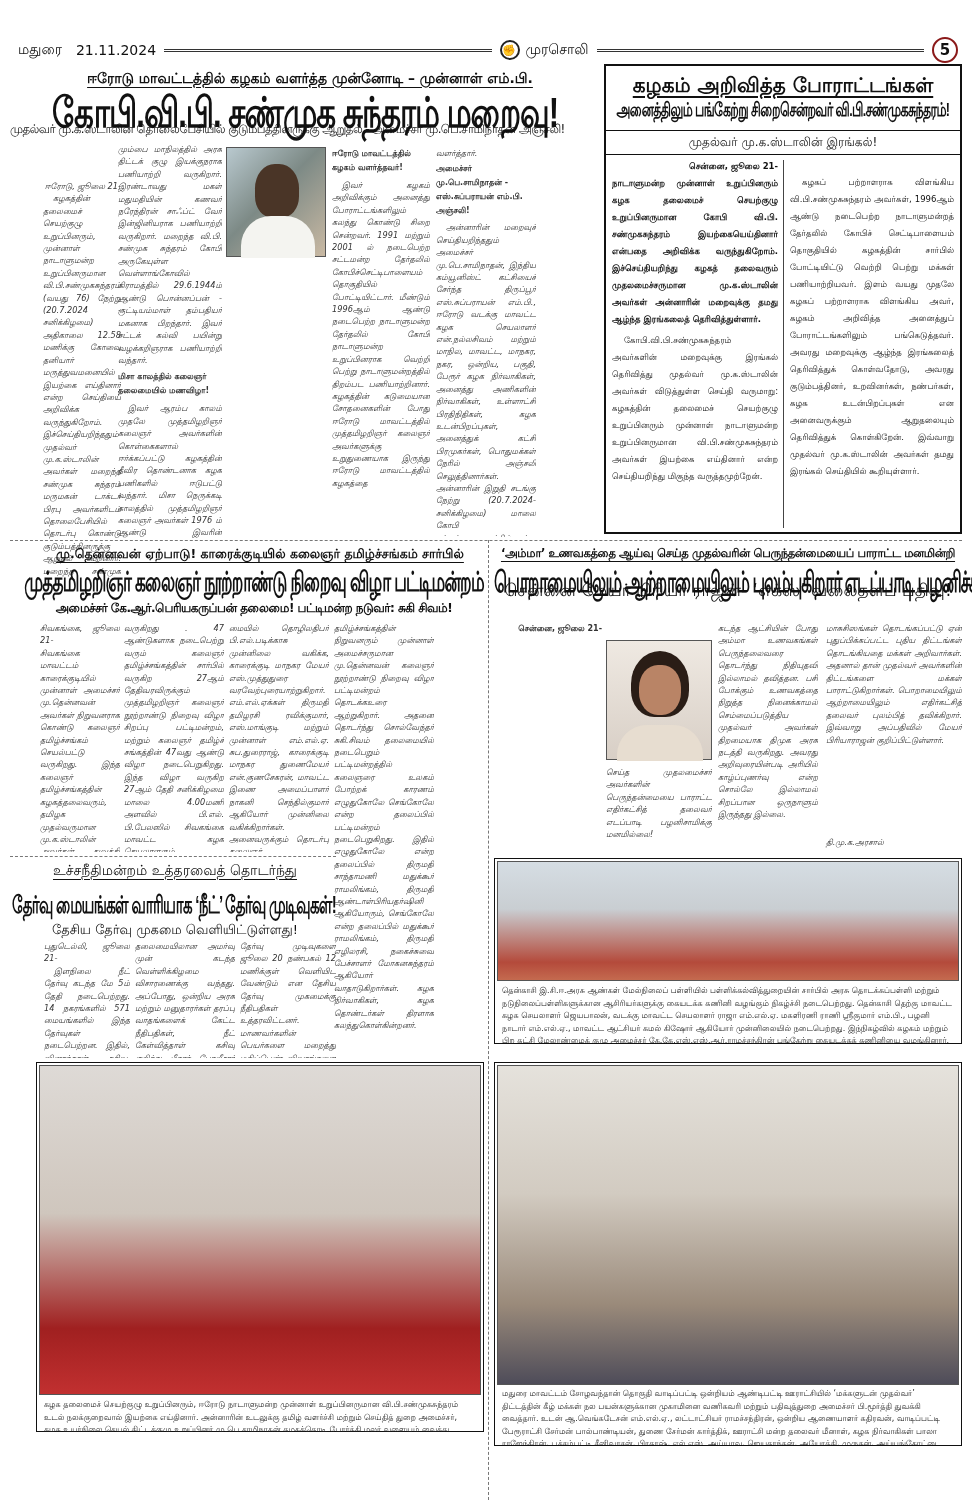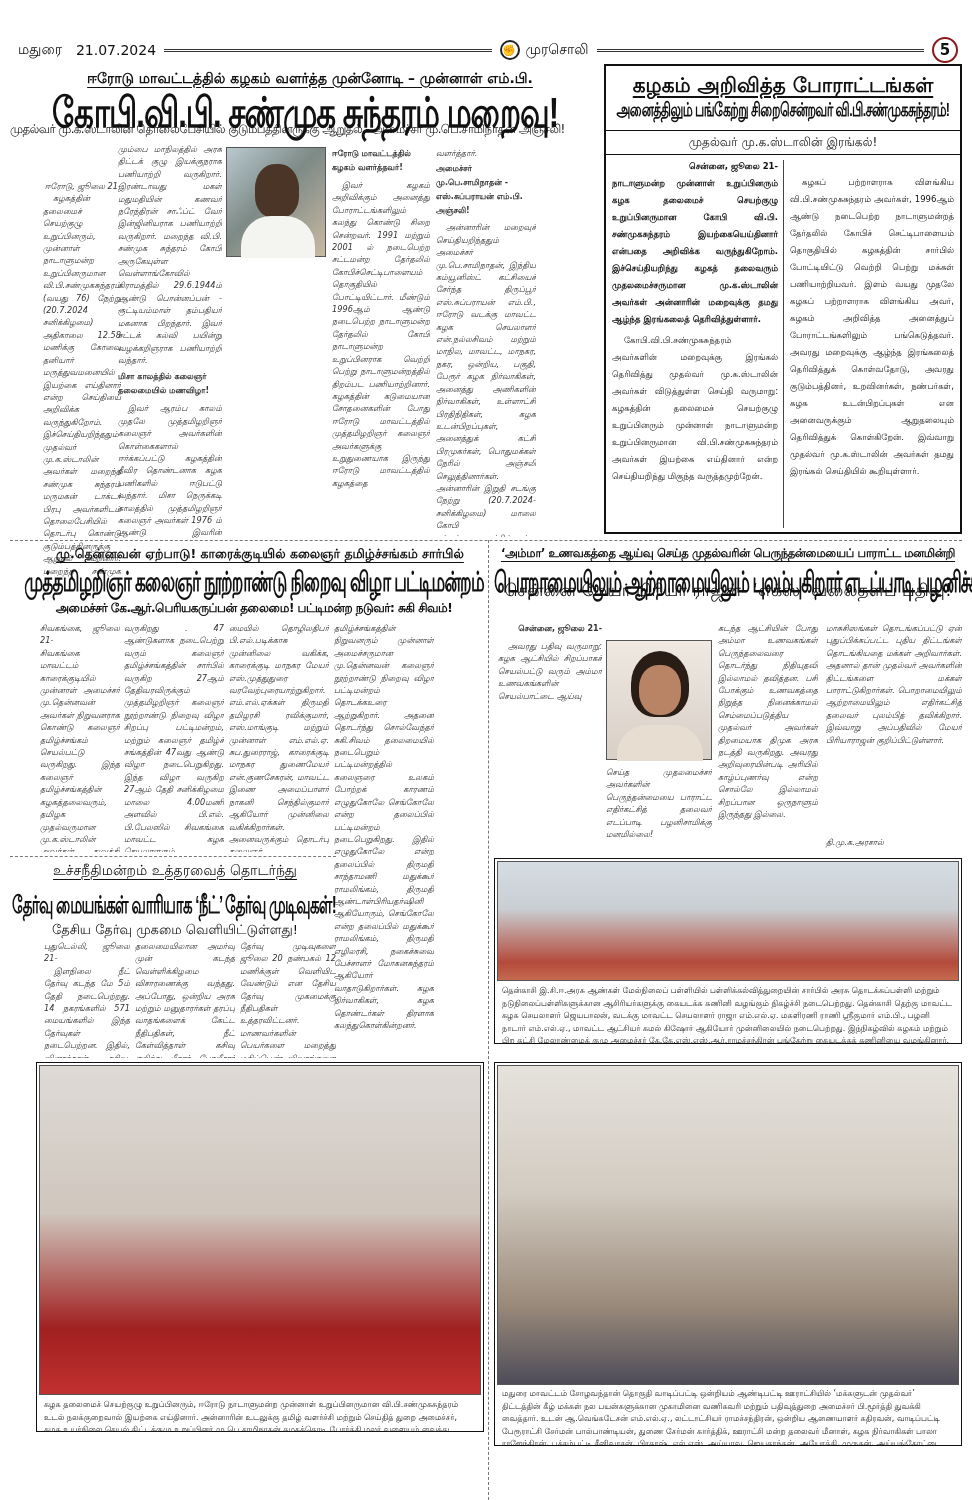--- a/index.html
+++ b/index.html
@@ -20,21 +20,21 @@
   .caption { font-size: 8px; line-height: 12.5px; padding: 3px 8px; color: #222; }
   .bold-col { font-weight: bold; font-style: normal; font-size: 8.5px; line-height: 17px; text-align: justify; }
   .plain-col { font-style: normal; font-size: 8.5px; line-height: 17px; text-align: justify; margin-top: 16px; }
   .subhead-bold { font-weight: bold; font-style: normal; text-align: left; font-size: 8px; line-height: 14px; }
 </style>
 </head>
 <body>
 
 <div class="abs masthead">
   <span style="margin-right:14px;">மதுரை</span>
-  <span>21.07.2024</span>
+  <span>21.11.2024</span>
   <span class="rule"></span>
   <span class="logo">✊</span>
   <span>முரசொலி</span>
   <span class="rule"></span>
   <span class="pagenum">5</span>
 </div>
 
 <div class="abs kicker" style="top:70px;left:30px;width:560px;font-size:14px;">ஈரோடு மாவட்டத்தில் கழகம் வளர்த்த முன்னோடி – முன்னாள் எம்.பி.</div>
 <div class="abs headline" style="top:98px;left:10px;width:590px;font-size:31px;line-height:30px;">கோபி.வி.பி. சண்முக சுந்தரம் மறைவு!</div>
 <div class="abs" style="top:122px;left:10px;width:592px;font-size:11.8px;letter-spacing:-0.6px;white-space:nowrap;">முதல்வர் மு.க.ஸ்டாலின் தொலைபேசியில் குடும்பத்தினருக்கு ஆறுதல் - அமைச்சர் மு.பெ.சாமிநாதன் அஞ்சலி!</div>
@@ -113,21 +113,20 @@
 </div>
 <div class="col body-text" style="top:940px;left:240px;width:96px;height:118px;">
   <div>தேர்வு முடிவுகளை ஜூலை 20 நண்பகல் 12 மணிக்குள் வெளியிட வேண்டும் என தேசிய தேர்வு முகமைக்கு நீதிபதிகள் உத்தரவிட்டனர். மாணவர்களின் பெயர்களை மறைத்து மதிப்பெண் விவரங்களை பொது வெளியில் வெளியிட வேண்டும் என்றும் தெரிவித்த நீதிபதிகள், வழக்கு விசாரணையை வரும் 22ம் தேதிக்கு ஒத்திவைத்தனர். இந்நிலையில்,நகரங்கள், தேர்வு மையங்கள் வாரியாக நீட் தேர்வு முடிவுகளை தேர்வு முகமை வெளியிட்டுள்ளது.</div>
 </div>
 
 <div class="abs kicker" style="top:546px;left:494px;width:468px;font-size:11.5px;white-space:nowrap;letter-spacing:-0.4px;">‘அம்மா’ உணவகத்தை ஆய்வு செய்த முதல்வரின் பெருந்தன்மையைப் பாராட்ட மனமின்றி</div>
 <div class="abs headline" style="top:573px;left:494px;width:470px;font-size:17px;line-height:20px;white-space:nowrap;letter-spacing:-1.1px;transform:scaleY(1.7);">பொறாமையிலும் ஆற்றாமையிலும் புலம்புகிறார் எடப்பாடி பழனிச்சாமி!</div>
 <div class="abs" style="top:580px;left:494px;width:468px;text-align:center;font-size:17px;">சென்னை மேயர் பிரியா ராஜன்- ‘எக்ஸ்’ வலைதளப் பதிவு!</div>
 <div class="col body-text" style="top:622px;left:498px;width:104px;height:228px;">
   <div class="subhead-bold" style="text-align:right;">சென்னை, ஜூலை 21-</div>
-  <div style="margin-top:4px;text-indent:10px;">அவரது பதிவு வருமாறு: கழக ஆட்சியில் சிறப்பாகச் செயல்பட்டு வரும் அம்மா உணவகங்களின் செயல்பாட்டை ஆய்வு</div>
 </div>
 <div class="photo" style="top:640px;left:606px;width:106px;height:120px;background:linear-gradient(#efe9e2,#d8cfc6);">
   <div style="position:absolute;left:24px;top:10px;width:58px;height:66px;background:#2a1d16;border-radius:50% 50% 40% 40%;"></div>
   <div style="position:absolute;left:32px;top:24px;width:42px;height:50px;background:#b98466;border-radius:45%;"></div>
   <div style="position:absolute;left:10px;top:84px;width:86px;height:36px;background:#e7ddd0;border-radius:30px 30px 0 0;"></div>
 </div>
 <div class="col body-text" style="top:766px;left:606px;width:106px;height:86px;">
   <div>செய்த முதலமைச்சர் அவர்களின் பெருந்தன்மையை பாராட்ட எதிர்கட்சித் தலைவர் எடப்பாடி பழனிசாமிக்கு மனமில்லை!</div>
 </div>
 <div class="col body-text" style="top:622px;left:718px;width:100px;height:230px;">

